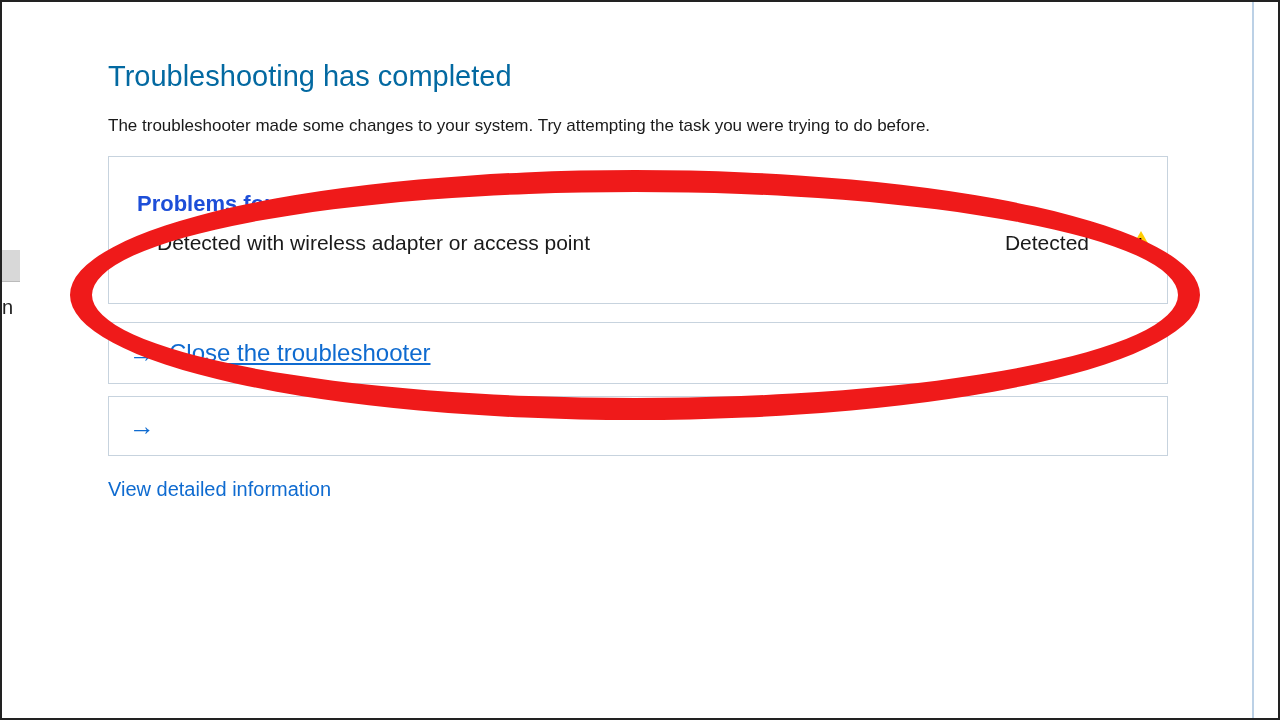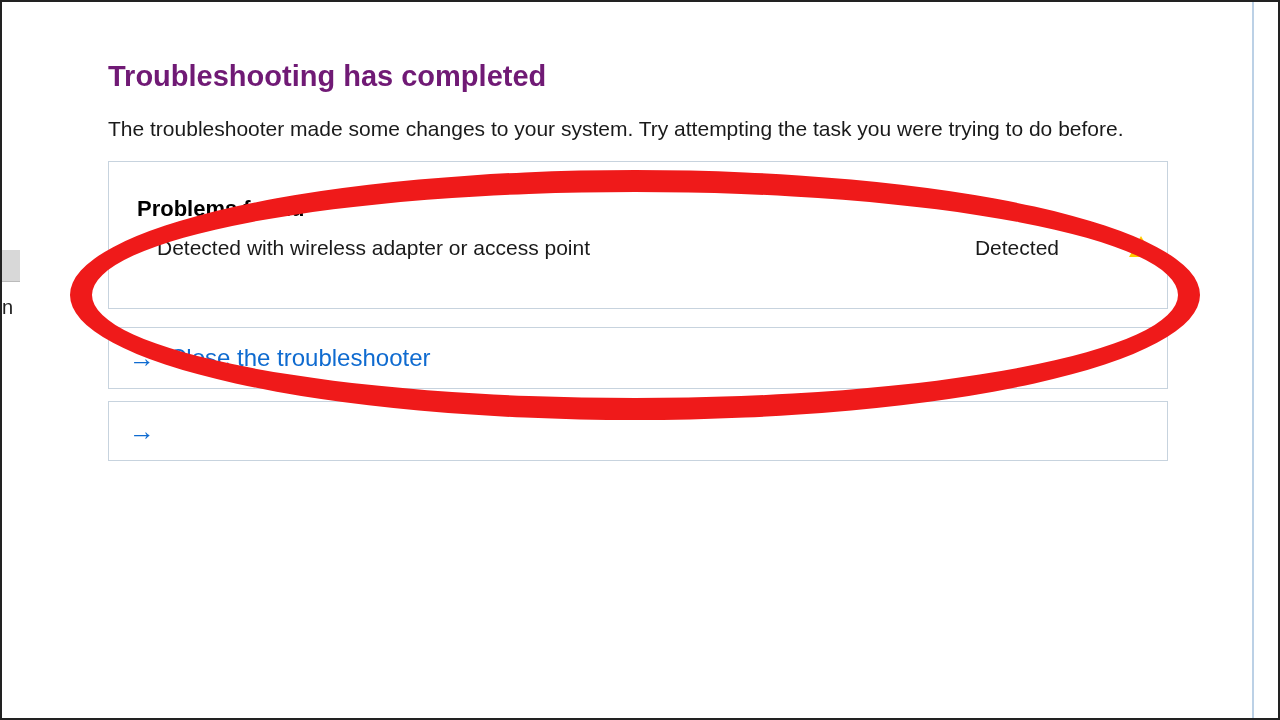--- a/index.html
+++ b/index.html
@@ -40,58 +40,58 @@
       font-size: 20px;
       color: #222;
     }
     .main {
       position: absolute;
       left: 108px;
       top: 60px;
       width: 1060px;
     }
     .title {
-      color: #701a75;
+      color: #0369a1;
       font-size: 29px;
-      font-weight: 700;
+      font-weight: 400;
       margin-bottom: 22px;
     }
     .desc {
       color: #1a1a1a;
-      font-size: 21px;
+      font-size: 17px;
       line-height: 1.35;
       margin-bottom: 18px;
     }
     .problems-box {
       border: 1px solid #c7d3de;
       padding: 34px 28px 48px 28px;
       position: relative;
       background: #fff;
       margin-bottom: 18px;
     }
     .problems-heading {
       font-weight: 700;
       font-size: 22px;
-      color: #000000;
+      color: #1d4ed8;
       margin-bottom: 14px;
     }
     .problem-row {
       display: flex;
       align-items: center;
       padding-left: 20px;
     }
     .problem-text {
       flex: 1;
       font-size: 21px;
       color: #1a1a1a;
     }
     .problem-status {
       font-size: 21px;
       color: #1a1a1a;
-      margin-right: 80px;
+      margin-right: 50px;
     }
     .warning-icon {
       position: absolute;
       right: 14px;
       top: 74px;
       width: 0;
       height: 0;
       border-left: 12px solid transparent;
       border-right: 12px solid transparent;
       border-bottom: 21px solid #ffcc00;
@@ -117,20 +117,21 @@
     }
     .arrow-icon {
       color: #0f6bd0;
       font-size: 26px;
       font-weight: 400;
       line-height: 1;
     }
     .action-label {
       color: #0f6bd0;
       font-size: 24px;
+      text-decoration: underline;
     }
     .detail-link {
       color: #0f6bd0;
       font-size: 20px;
       margin-top: 10px;
       display: inline-block;
       cursor: pointer;
     }
     .red-ellipse {
       position: absolute;
@@ -177,18 +178,19 @@
 
   <div class="action-button">
     <span class="arrow-icon">→</span>
     <span class="action-label">Close the troubleshooter</span>
   </div>
 
   <div class="action-button">
     <span class="arrow-icon">→</span>
   </div>
 
+  <a class="detail-link">View detailed information</a>
 
 </div>
 
 <div class="red-ellipse"></div>
 
 <div class="outer-border"></div>
 
 </body></html>

